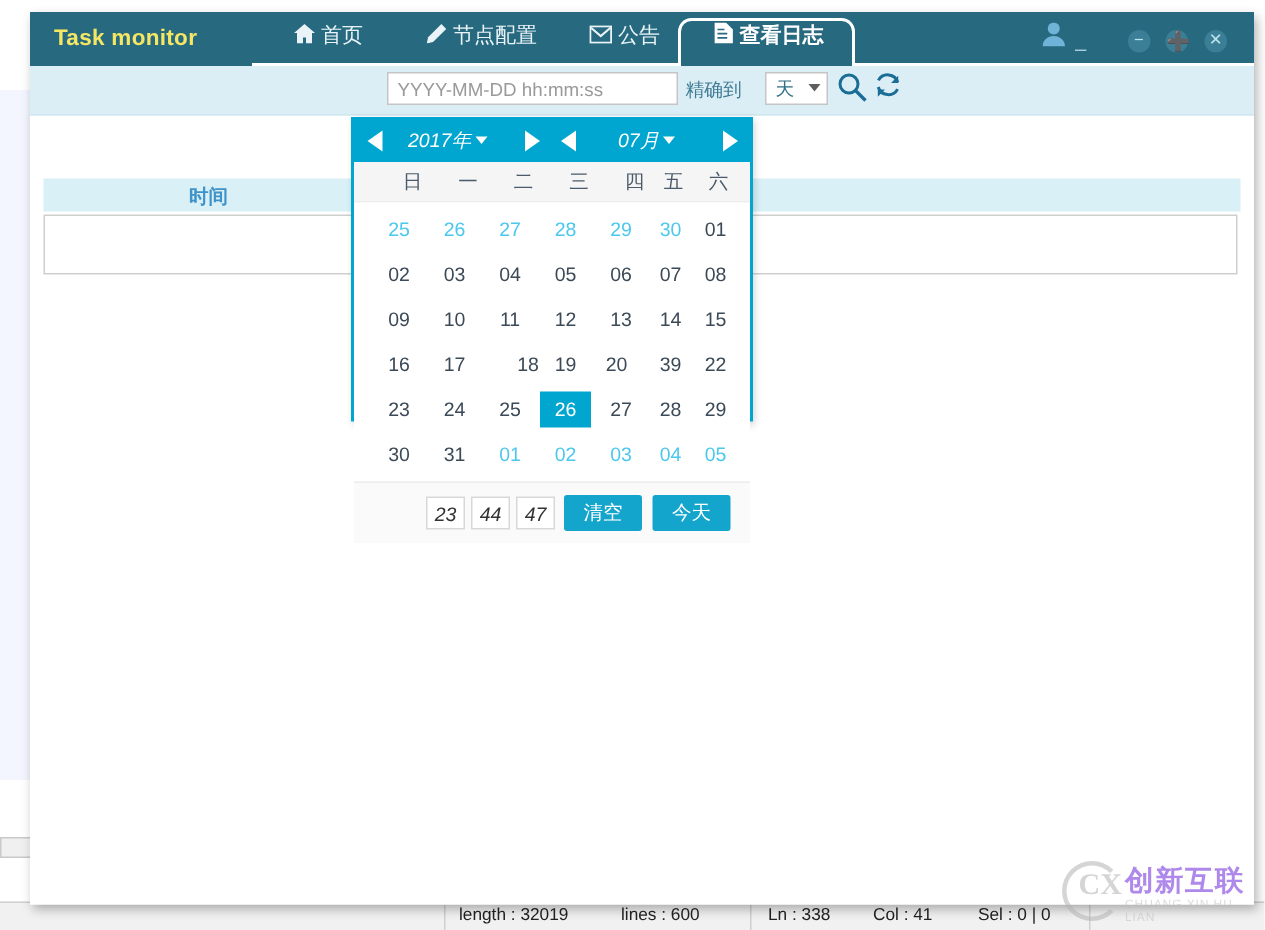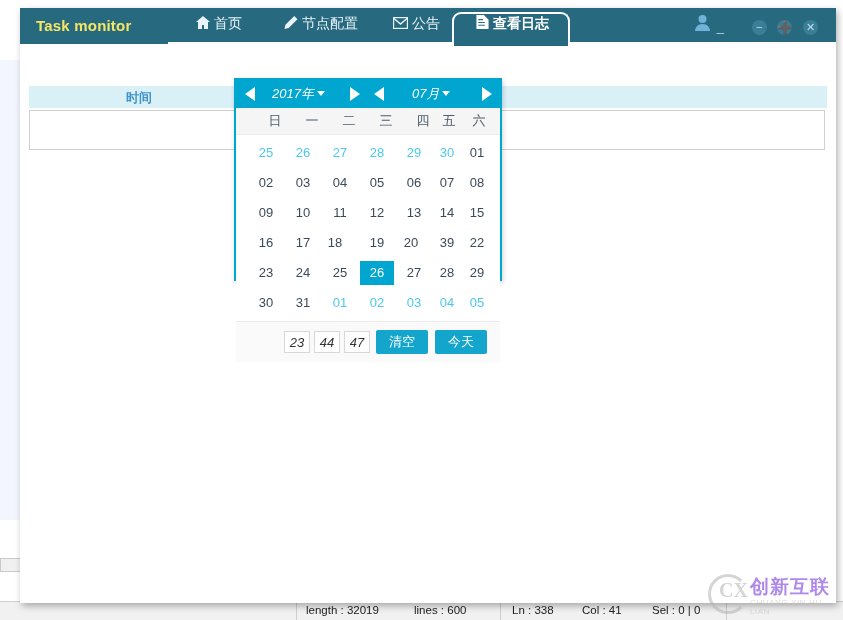--- a/index.html
+++ b/index.html
@@ -310,20 +310,42 @@
       </span><span class="uname">_</span>
     </div>
 
     <div id="wincontrols">
       <span class="wc"><i>−</i></span>
       <span class="wc"><i style="font-size:13px">➕</i></span>
       <span class="wc"><i>✕</i></span>
     </div>
   </div>
 
+  <div id="toolband">
+    <div id="date-input">YYYY-MM-DD hh:mm:ss</div>
+    <div id="precision-label">精确到</div>
+    <div id="precision-select">
+      <span class="val">天</span>
+      <span class="caret"></span>
+    </div>
+    <span class="tbicon" style="left:538px;">
+      <svg width="20" height="20" viewBox="0 0 20 20">
+          <circle cx="8" cy="8" r="6" fill="none" stroke="#1a6e96" stroke-width="2"></circle>
+          <path d="M12.5 12.5 19 19" stroke="#1a6e96" stroke-width="2.2" fill="none"></path>
+        </svg>
+    </span>
+    <span class="tbicon" style="left:562px;">
+      <svg width="20" height="20" viewBox="0 0 20 20">
+        <path d="M16.5 7A7 7 0 0 0 3.6 5.6" fill="none" stroke="#1a6e96" stroke-width="2"></path>
+        <path d="M3.5 10a7 7 0 0 0 12.9 1.4" fill="none" stroke="#1a6e96" stroke-width="2"></path>
+        <path d="M16.8 2.5v4.8h-4.8z" fill="#1a6e96"></path>
+        <path d="M3.2 16.5v-4.8h4.8z" fill="#1a6e96"></path>
+      </svg>
+    </span>
+  </div>
 
   <div id="log-panel">
     <div id="table-head">
       <div class="th" id="th-time">时间</div>
     </div>
     <div id="table-body"></div>
   </div>
 </div>
 
 <div id="datepicker">
@@ -364,21 +386,21 @@
       <div class="dpcell" style="left: 224px; top: 36px;">08</div>
       <div class="dpcell" style="left: 13px; top: 66px;">09</div>
       <div class="dpcell" style="left: 50px; top: 66px; text-align: center;">10</div>
       <div class="dpcell" style="left: 87px; top: 66px;">11</div>
       <div class="dpcell" style="left: 124px; top: 66px;">12</div>
       <div class="dpcell" style="left: 161px; top: 66px;">13</div>
       <div class="dpcell" style="left: 194px; top: 66px;">14</div>
       <div class="dpcell" style="left: 224px; top: 66px;">15</div>
       <div class="dpcell" style="left: 13px; top: 96px;">16</div>
       <div class="dpcell" style="left: 50px; top: 96px;">17</div>
-      <div class="dpcell" style="left: 82px; top: 96px;">18</div>
+      <div class="dpcell" style="left: 99px; top: 96px;">18</div>
       <div class="dpcell" style="left: 124px; top: 96px;">19</div>
       <div class="dpcell" style="left: 158px; top: 96px;">20</div>
       <div class="dpcell" style="left: 194px; top: 96px;">39</div>
       <div class="dpcell" style="left: 224px; top: 96px;">22</div>
       <div class="dpcell" style="left: 13px; top: 126px;">23</div>
       <div class="dpcell" style="left: 50px; top: 126px;">24</div>
       <div class="dpcell" style="left: 87px; top: 126px;">25</div>
       <div class="dpcell sel" style="left: 124px; top: 126px;">26</div>
       <div class="dpcell" style="left: 161px; top: 126px;">27</div>
       <div class="dpcell" style="left: 194px; top: 126px;">28</div>

